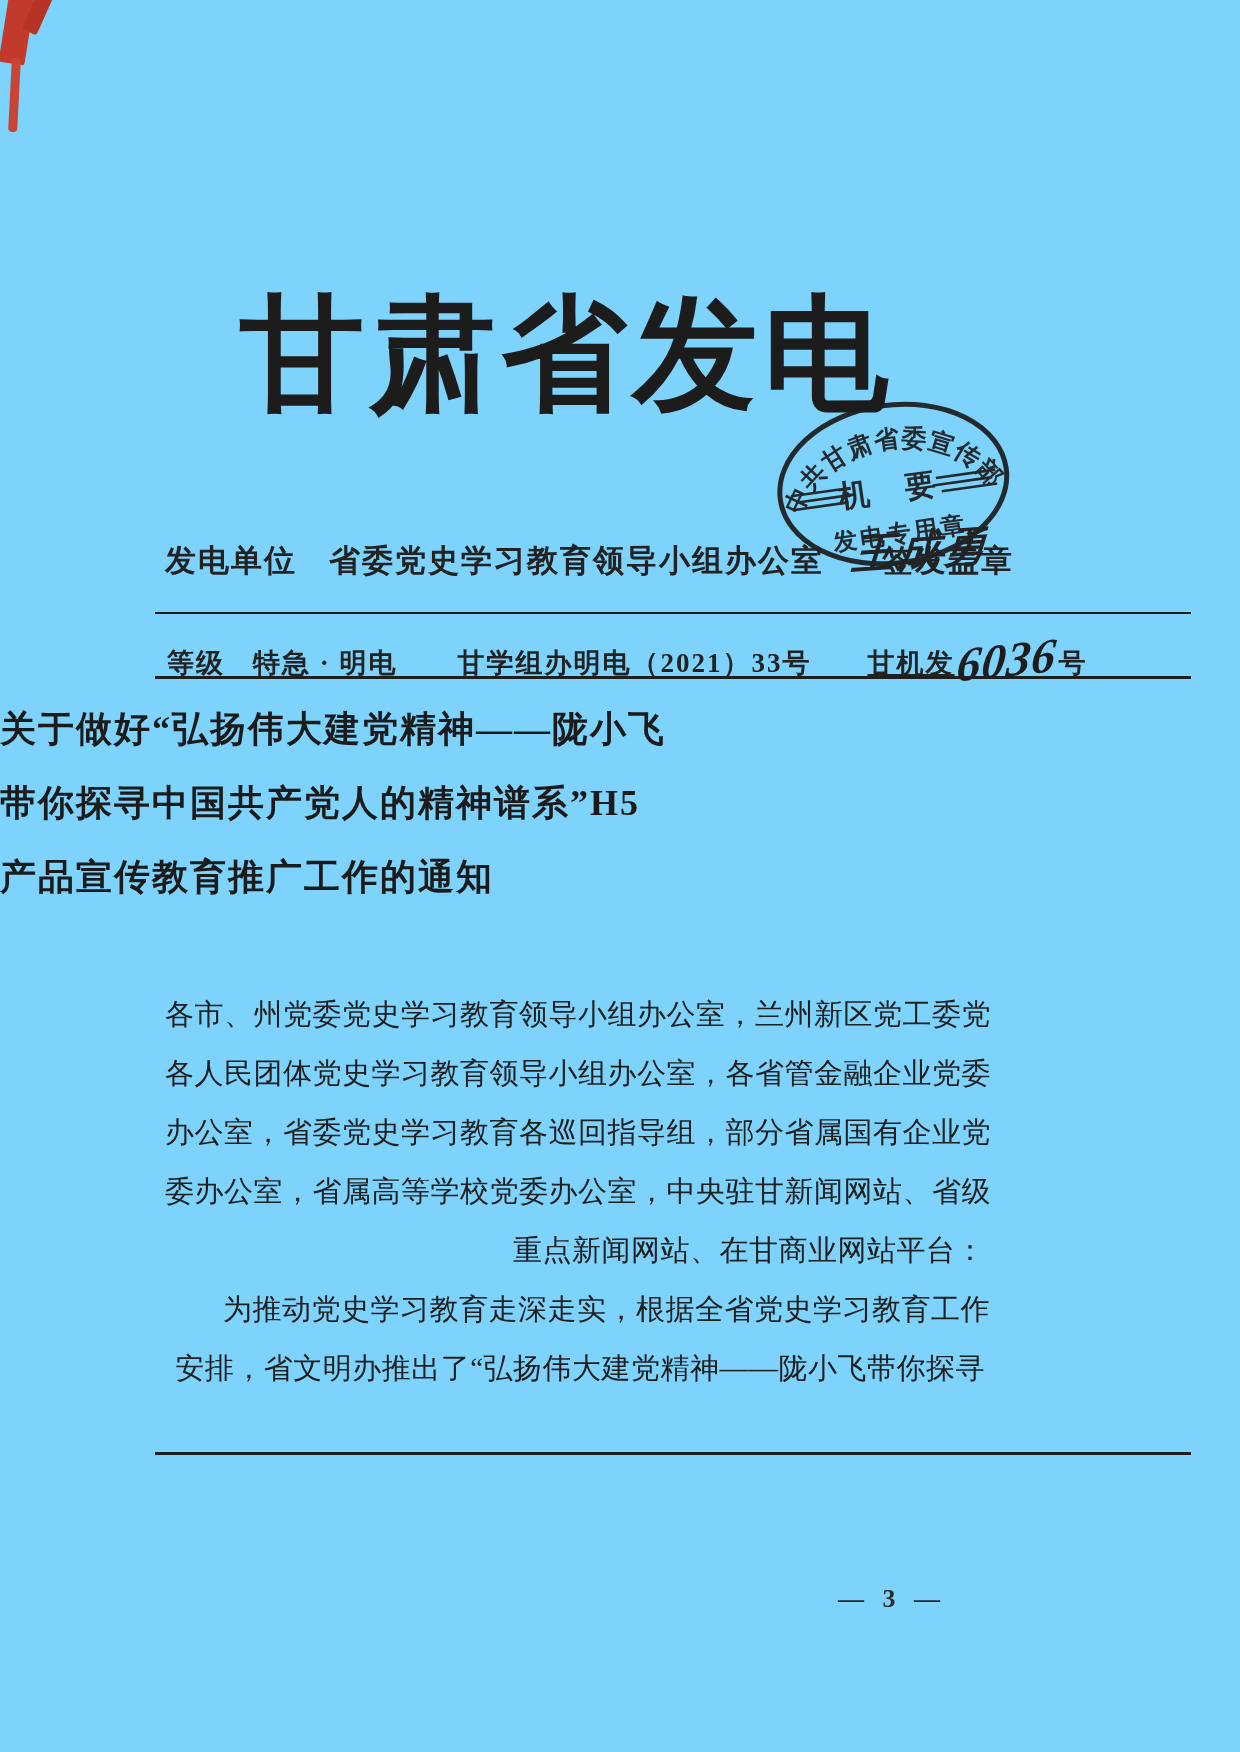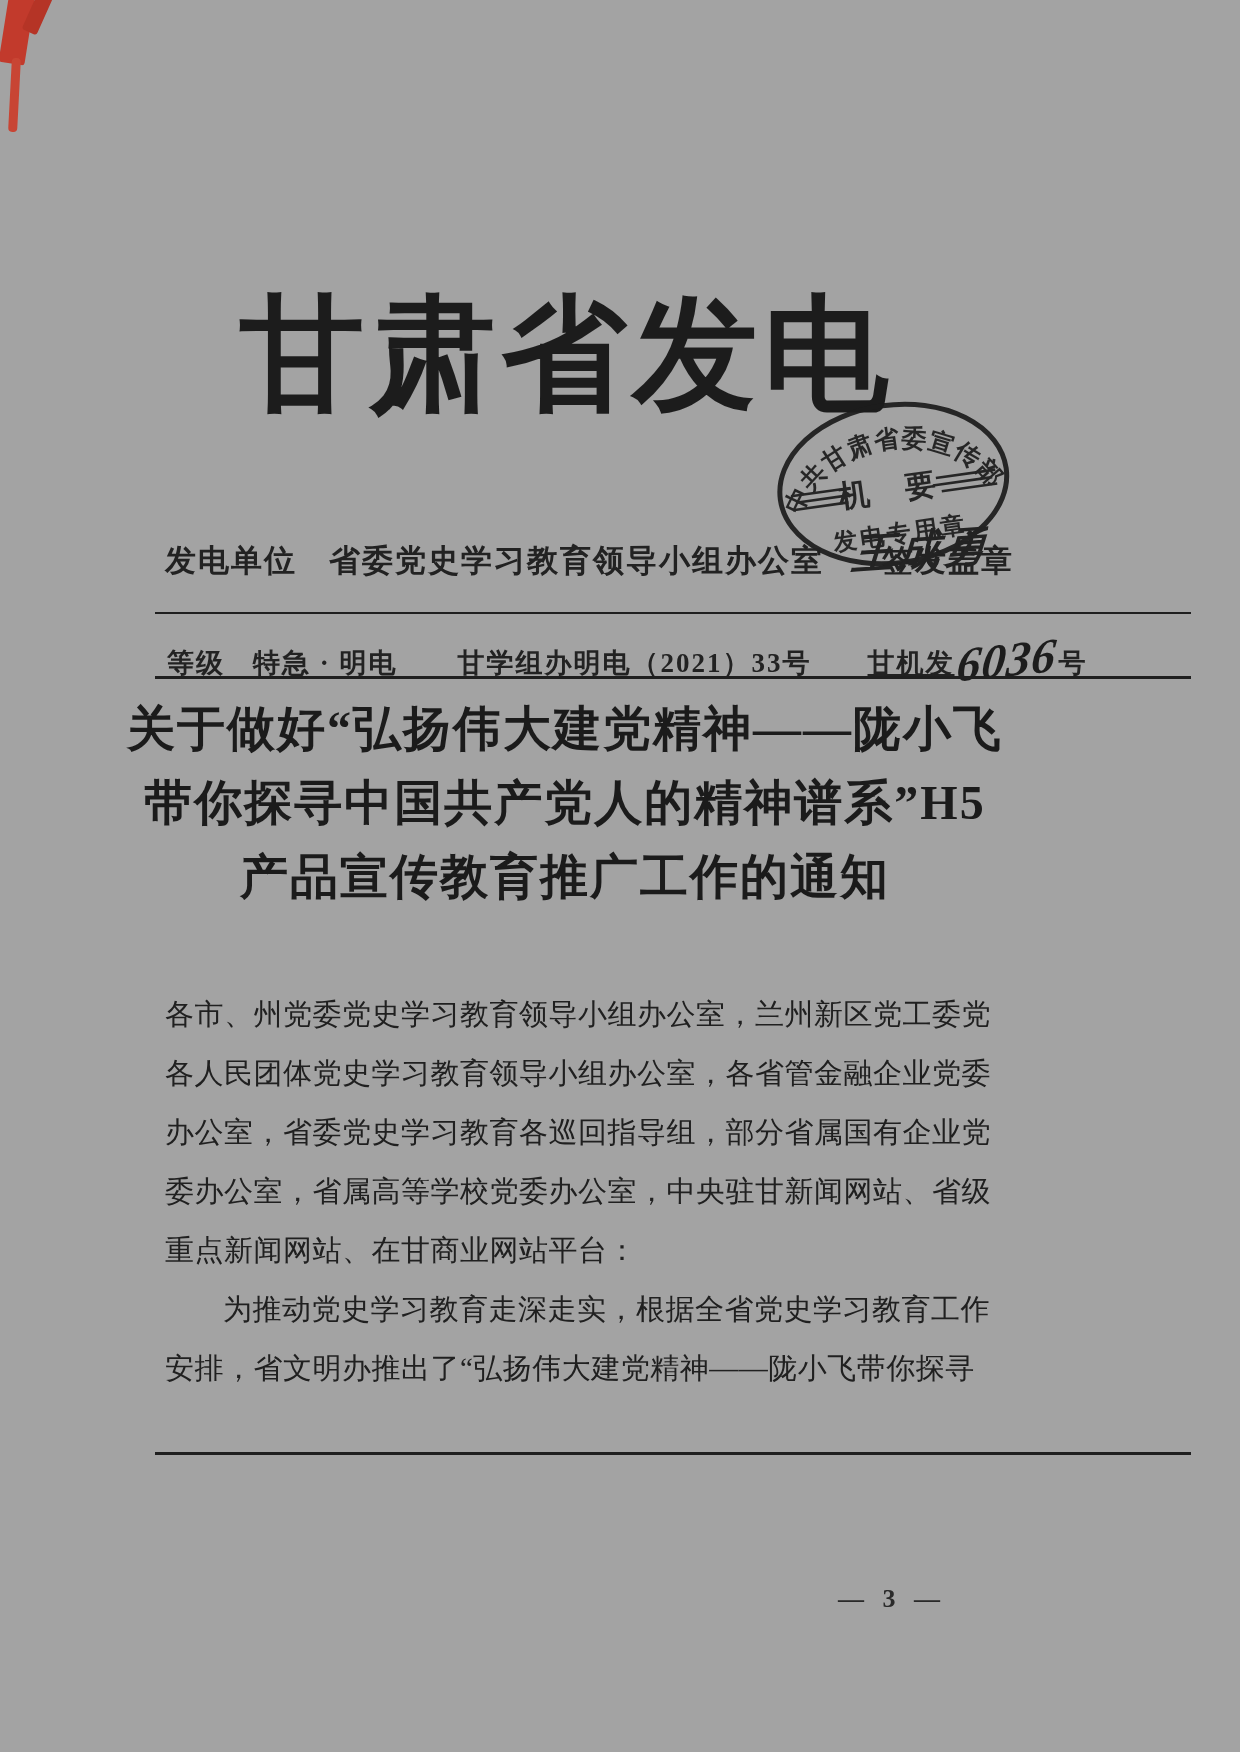--- a/index.html
+++ b/index.html
@@ -3,21 +3,21 @@
 <meta charset="utf-8">
 <style>
   * { margin: 0; padding: 0; box-sizing: border-box; }
   html, body { background: #ffffff; }
   body { font-family: "Liberation Serif", serif; }
 
   .page {
     position: relative;
     width: 1240px;
     height: 1752px;
-    background: #a3a3a3;
+    background: #7dd3fc;
     color: #1e1e1e;
     overflow: hidden;
   }
 
   
   .red-marks { position: absolute; left: 0; top: 0; width: 80px; height: 150px; }
   .red-marks .m1 { position: absolute; left: 4px; top: -8px; width: 26px; height: 72px; background: #c23a2c; transform: rotate(9deg); border-radius: 3px; }
   .red-marks .m2 { position: absolute; left: 10px; top: 58px; width: 9px; height: 74px; background: #c84534; transform: rotate(3deg); border-radius: 4px; }
   .red-marks .m3 { position: absolute; left: 30px; top: -10px; width: 16px; height: 44px; background: #b53426; transform: rotate(24deg); border-radius: 3px; }
 
@@ -88,39 +88,39 @@
     display: inline-block;
     margin: 0 2px;
     color: #1d1d1d;
     letter-spacing: 1px;
     position: relative; top: 4px;
   }
 
   .doc-title {
     position: absolute;
     left: 0; top: 692px; width: 1130px;
-    text-align: center;
-    font-size: 48px;
+    text-align: left;
+    font-size: 36px;
     font-weight: 900;
     line-height: 74px;
     letter-spacing: 2px;
     color: #1b1b1b;
   }
 
   .body-text {
     position: absolute;
     left: 165px; top: 985px;
     width: 820px;
     font-size: 29px;
     line-height: 59px;
     letter-spacing: 0.5px;
     color: #202020;
     font-weight: 500;
   }
-  .body-text .line { white-space: nowrap; }
+  .body-text .line { white-space: nowrap; text-align: right; }
   .body-text .indent { text-indent: 2em; }
 
   .page-number {
     position: absolute;
     left: 838px; top: 1584px;
     font-size: 26px;
     letter-spacing: 6px;
     color: #2a2a2a;
     font-weight: 600;
   }

